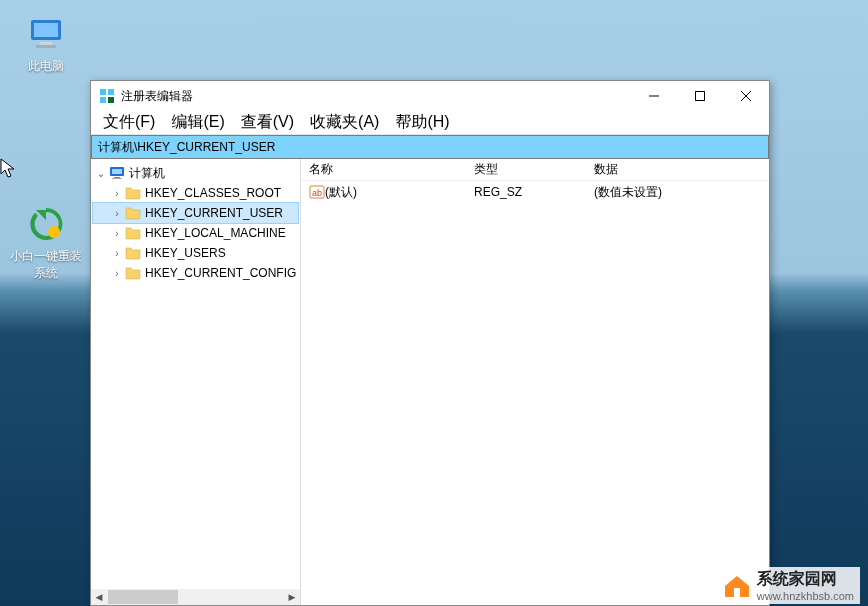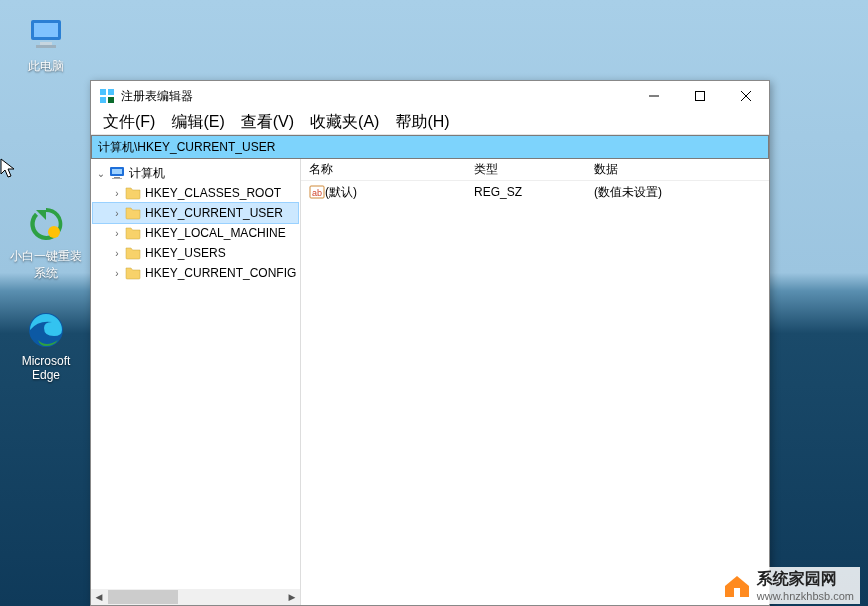--- a/index.html
+++ b/index.html
@@ -115,31 +115,20 @@
   <div class="desktop-icon" style="left:10px; top:204px;">
     <div class="icon-box">
       <svg viewBox="0 0 40 40" width="40" height="40">
           <path d="M20 4 a16 16 0 1 1 -11 4.7 l3 3 A12 12 0 1 0 20 8z" fill="#2ea043"></path>
           <path d="M10 6 h10 v10z" fill="#2ea043"></path>
           <circle cx="28" cy="28" r="6" fill="#ffc107"></circle>
         </svg>
     </div>
     <div class="label">小白一键重装
 系统</div>
-  </div>
-  <div class="desktop-icon" style="left:10px; top:310px;">
-    <div class="icon-box">
-      <svg viewBox="0 0 40 40" width="40" height="40">
-          <circle cx="20" cy="20" r="17" fill="#0c59a4"></circle>
-          <path d="M4 20 a16 16 0 0 1 32 0 q0 6 -8 6 q-10 0 -10 -8 q0 -6 8 -6 q-14 -2 -22 8z" fill="#33c3f0"></path>
-          <path d="M12 30 q8 8 20 0 q-4 6 -12 6 q-6 0 -8 -6z" fill="#2ea043"></path>
-        </svg>
-    </div>
-    <div class="label">Microsoft
-Edge</div>
   </div>
   <svg class="cursor" viewBox="0 0 16 22">
       <path d="M1 1 l0 15 l4 -4 l3 7 l3 -1 l-3 -7 l6 0z" fill="#fff" stroke="#000" stroke-width="1"></path>
     </svg>
 </div>
 
 <div class="window">
   <div class="titlebar">
     <div class="app-icon">
       <svg viewBox="0 0 16 16" width="16" height="16">

